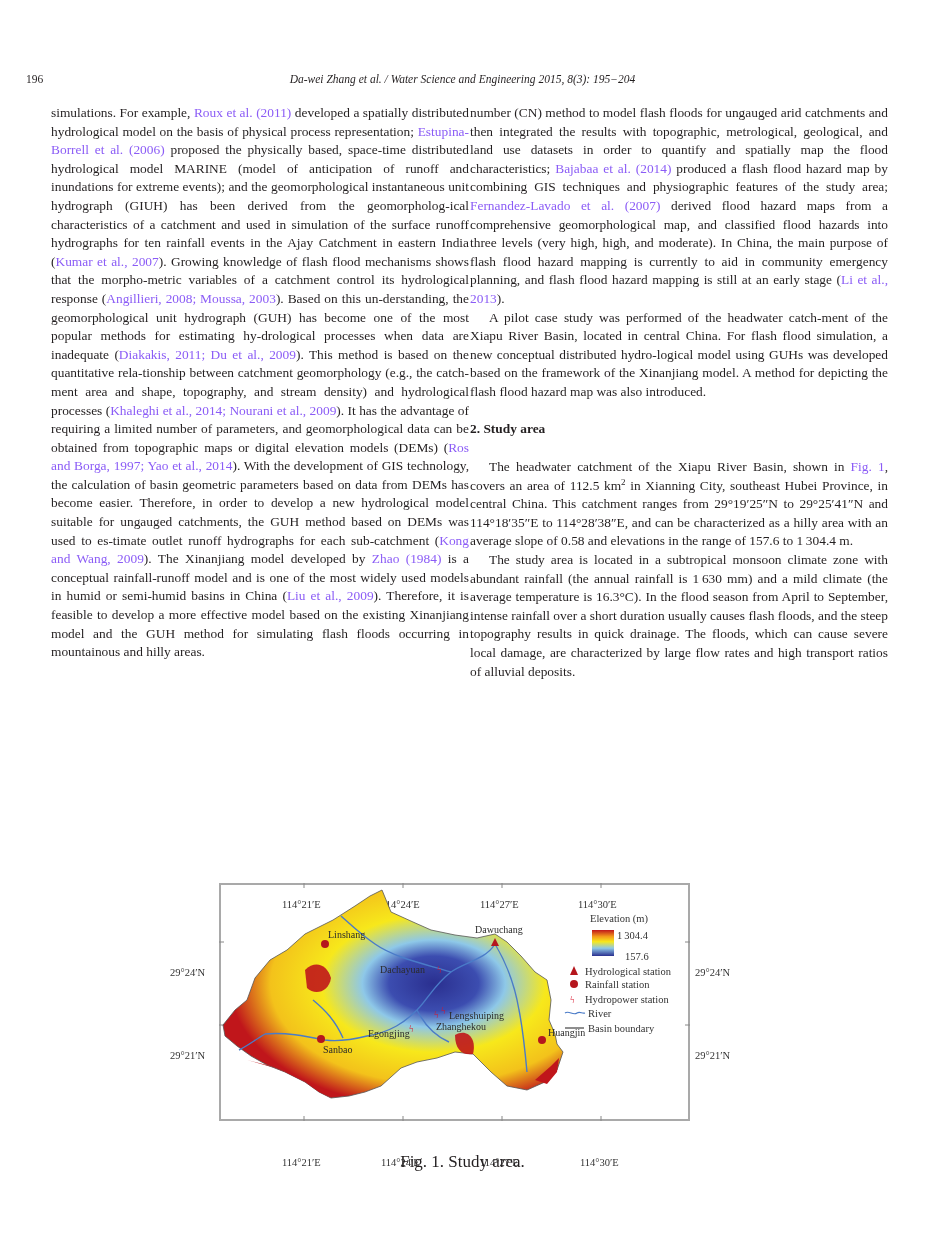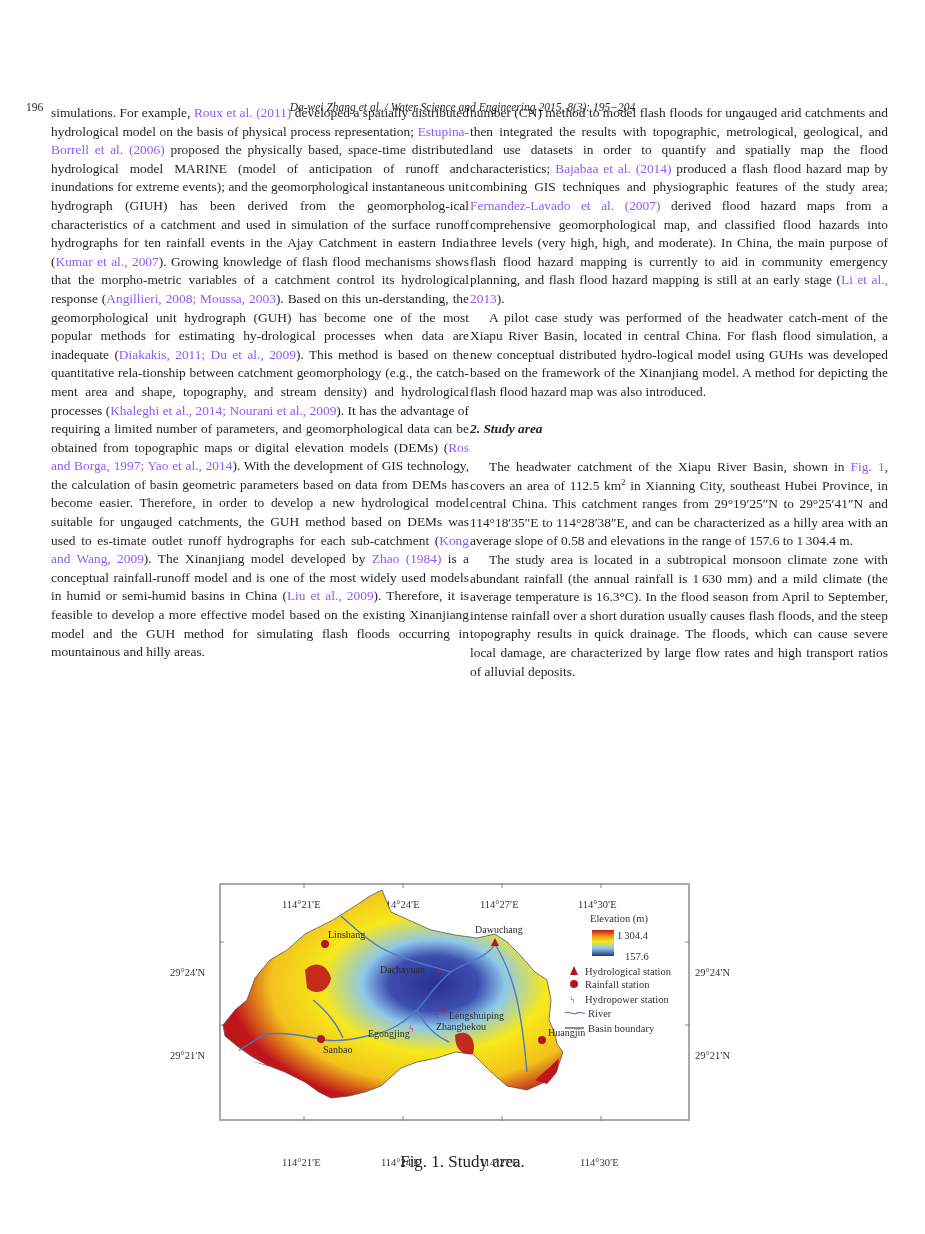--- a/index.html
+++ b/index.html
@@ -1,28 +1,28 @@
 <!DOCTYPE html>
 <html><head>
 <meta charset="utf-8">
 <style>
   html, body { margin: 0; padding: 0; background: #ffffff; }
   body { width: 925px; height: 1234px; position: relative; overflow: hidden;
          font-family: "Liberation Serif", "DejaVu Serif", serif; color: #231f20; }
-  .running-head { position: absolute; top: 73px; left: 0; width: 925px; height: 16px; font-size: 11.5px; margin-top: 28px; }
+  .running-head { position: absolute; top: 73px; left: 0; width: 925px; height: 16px; font-size: 11.5px; }
   .page-num { position: absolute; left: 26px; top: 0; }
   .journal-ref { position: absolute; left: 0; width: 925px; text-align: center; top: 0; font-style: italic; }
   .col { position: absolute; top: 104px; width: 418px; font-size: 13.4px; line-height: 18.6px;
          text-align: justify; hyphens: manual; }
   .col-left { left: 51px; }
   .col-right { left: 470px; }
   .col p { margin: 0; }
   .col p.indent { text-indent: 19px; }
   .link { color: #8b5cf6; }
-  .section-heading { font-weight: bold; margin: 18px 0 20px 0 !important; font-style: italic; }
+  .section-heading { font-weight: bold; margin: 18px 0 20px 0 !important; }
   sup { font-size: 9px; line-height: 0; vertical-align: super; }
 
   .figure { position: absolute; left: 155px; top: 860px; width: 620px; height: 310px; }
   .map-frame { position: absolute; left: 64px; top: 23px; width: 471px; height: 238px;
                border: 2px solid #a9a9a9; box-sizing: border-box; background: #fff; }
   .tick-label { position: absolute; font-size: 10.5px; color: #333; white-space: nowrap; margin-top: 32px; }
   .caption { position: absolute; left: 0; width: 925px; top: 1152px; text-align: center; font-size: 17px; }
   .map-svg { position: absolute; left: 0; top: 0; }
   .legend-text { font-size: 10.5px; fill: #333; }
   .place-label { font-size: 10px; fill: #2b2b2b; }

